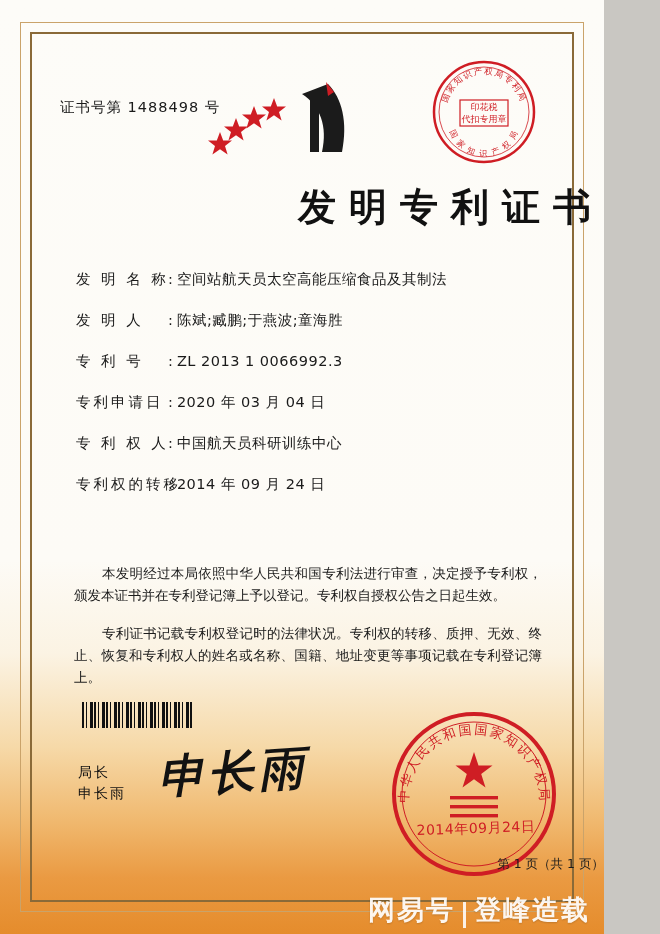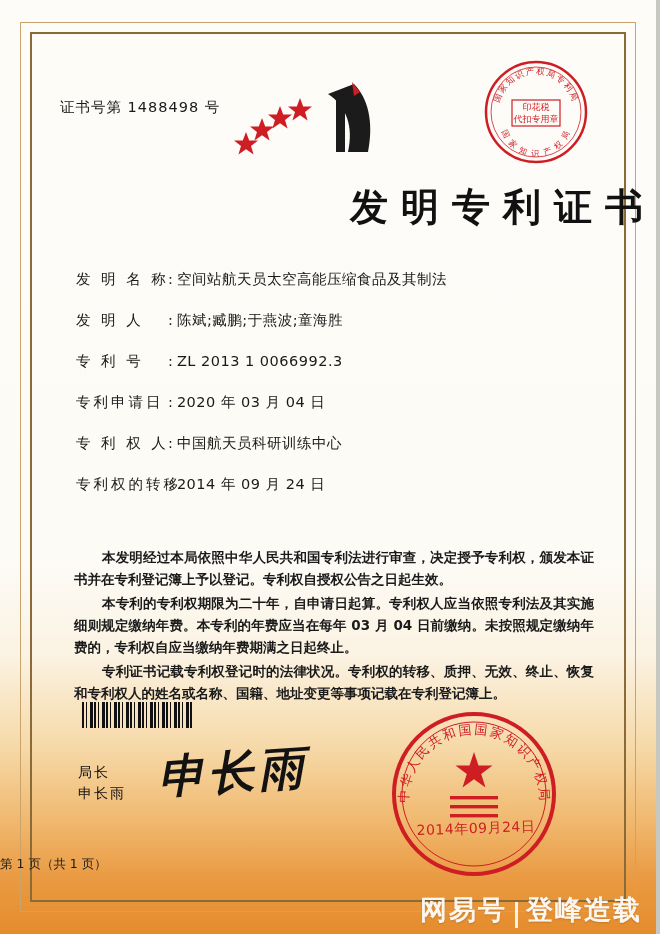--- a/index.html
+++ b/index.html
@@ -9,21 +9,21 @@
   }
   body {
     width: 660px;
     height: 934px;
     overflow: hidden;
     font-family: "DejaVu Sans", "Liberation Sans", sans-serif;
   }
 
   #certificate {
     position: relative;
-    width: 656px;
+    width: 604px;
     height: 934px;
     background: linear-gradient(to bottom,
         #fdfcf8 0%,
         #fdfbf6 60%,
         #fbf3e3 70%,
         #f6d9a8 80%,
         #f0b86e 88%,
         #ea9a42 94%,
         #e58c2c 100%);
     box-sizing: border-box;
@@ -136,23 +136,22 @@
     position: absolute;
     left: 74px;
     right: 62px;
     top: 546px;
     font-size: 13.5px;
     line-height: 22px;
     color: #1a1a1a;
     text-align: justify;
   }
   .body-text p {
-    margin: 0 0 2px 0;
+    margin: 16px 0 2px 0;
     text-indent: 28px;
-    font-weight: bold;
   }
 
   
   .barcode {
     position: absolute;
     left: 82px;
     top: 702px;
     width: 112px;
     height: 26px;
     background-image: repeating-linear-gradient(
@@ -209,21 +208,21 @@
     letter-spacing: 0.5px;
     transform: rotate(-2deg);
   }
 
   
   .page-foot {
     position: absolute;
     left: 0;
     right: 0;
     top: 856px;
-    text-align: left;
+    text-align: right;
     font-size: 12.5px;
     color: #1a1a1a;
   }
 
   
   .watermark {
     position: absolute;
     right: 14px;
     bottom: 6px;
     display: flex;
@@ -320,21 +319,20 @@
     </div>
     <div class="field-row">
       <span class="field-label">专利权的转移</span>
       <span class="field-colon">:</span>
       <span class="field-value">2014 年 09 月 24 日</span>
     </div>
   </div>
 
   <div class="body-text">
     <p>本发明经过本局依照中华人民共和国专利法进行审查，决定授予专利权，颁发本证书并在专利登记簿上予以登记。专利权自授权公告之日起生效。</p>
-    <p>本专利的专利权期限为二十年，自申请日起算。专利权人应当依照专利法及其实施细则规定缴纳年费。本专利的年费应当在每年 03 月 04 日前缴纳。未按照规定缴纳年费的，专利权自应当缴纳年费期满之日起终止。</p>
     <p>专利证书记载专利权登记时的法律状况。专利权的转移、质押、无效、终止、恢复和专利权人的姓名或名称、国籍、地址变更等事项记载在专利登记簿上。</p>
   </div>
 
   <div class="barcode"></div>
 
   <div class="sig-label">
     <div>局长</div>
     <div>申长雨</div>
   </div>
   <div class="sig-hand">申长雨</div>

